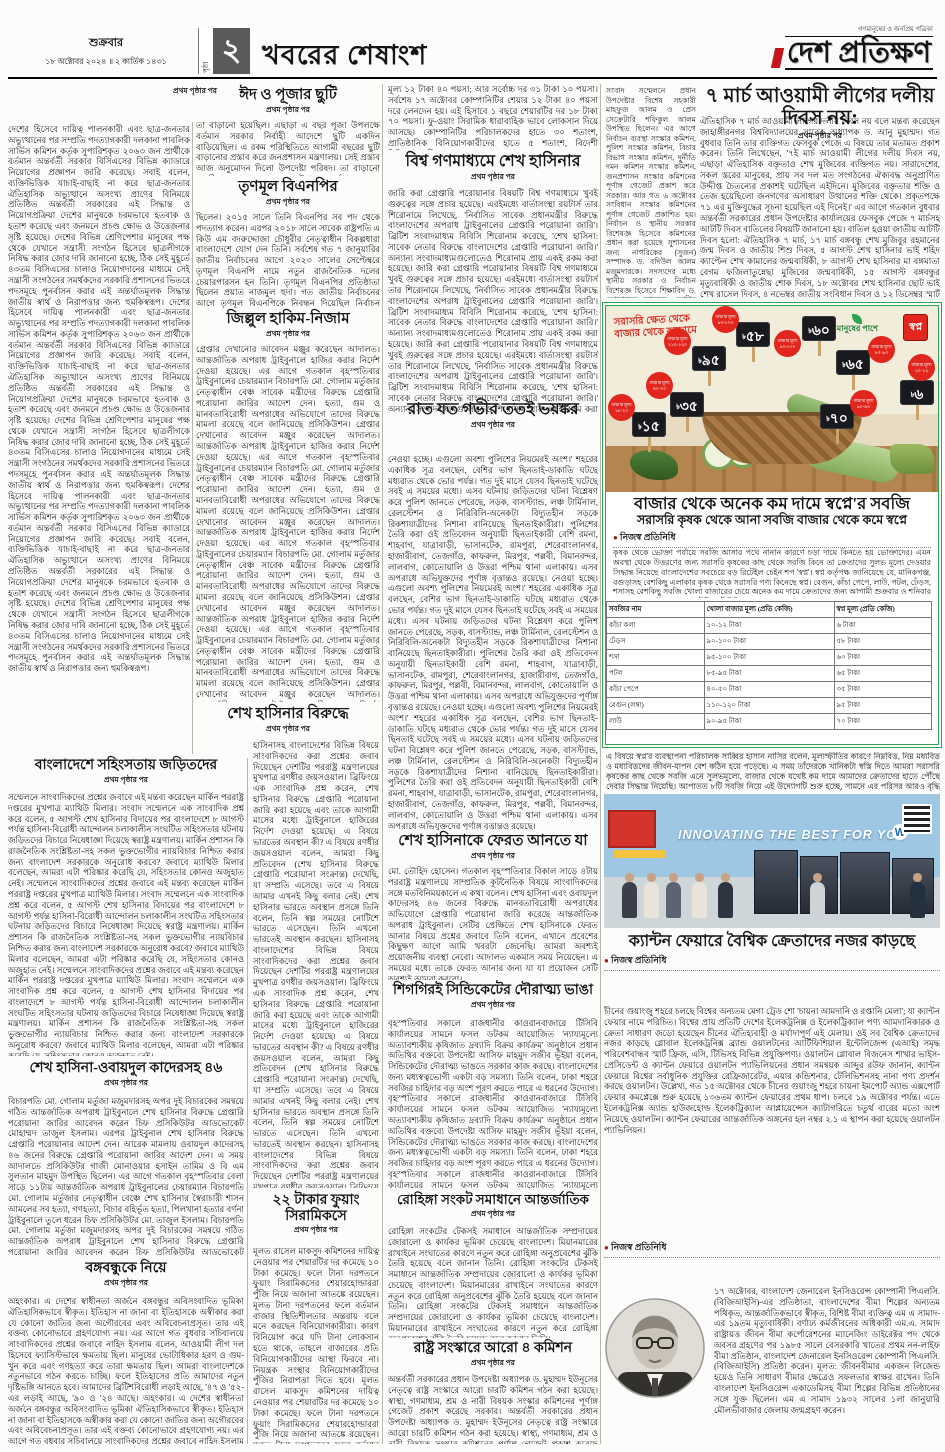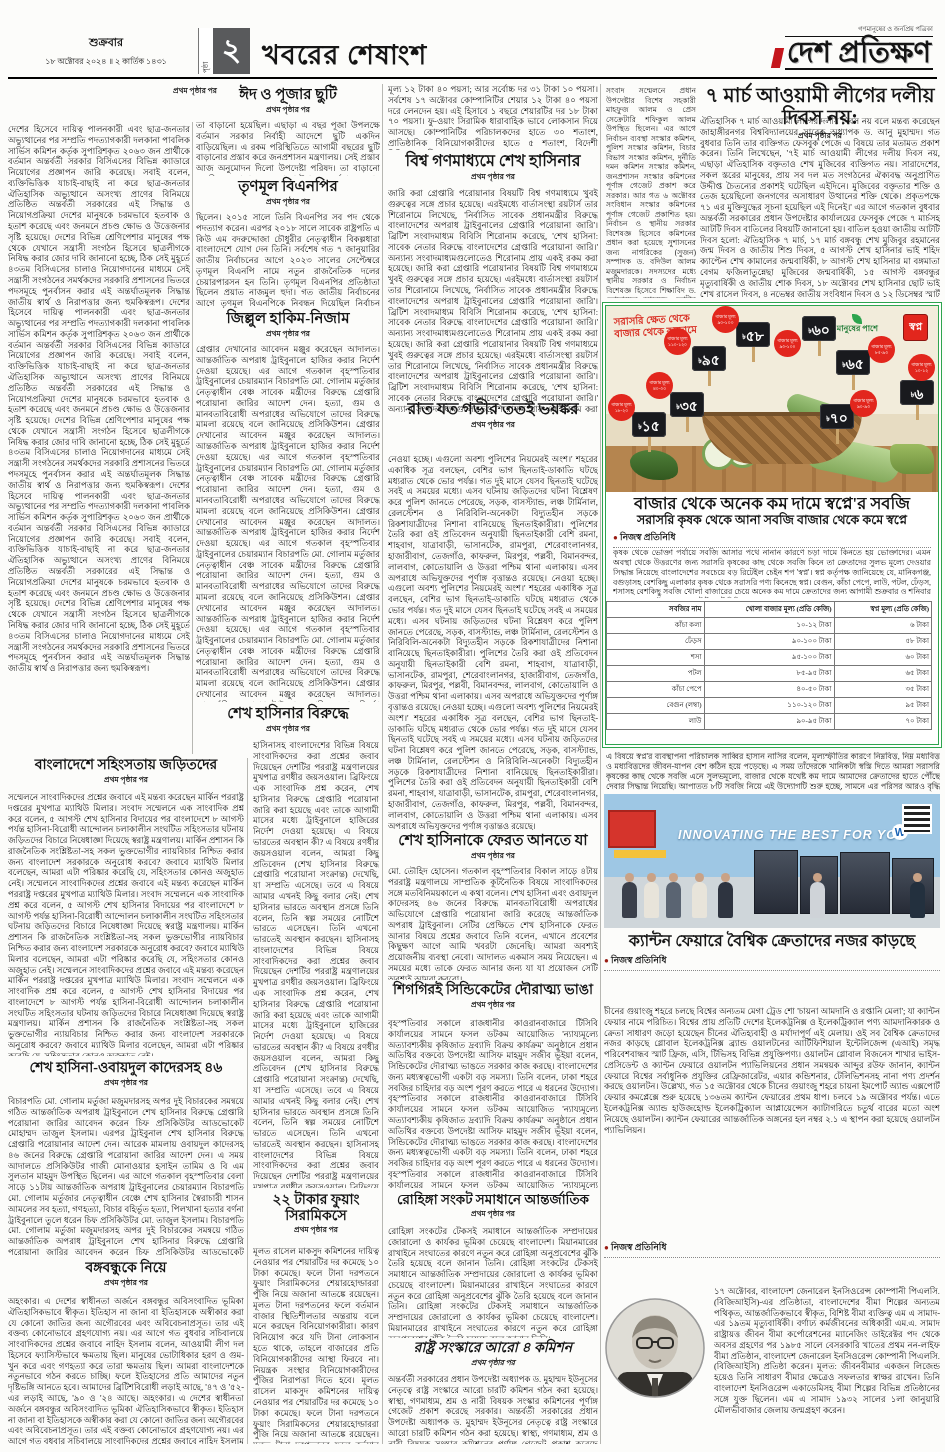--- a/index.html
+++ b/index.html
@@ -52,21 +52,21 @@
        text-align:center;box-shadow:inset 0 0 0 1px #3a3b40;z-index:3;}
   .tag:after{content:"";position:absolute;left:46%;top:100%;width:3px;height:15px;background:#c9a36a;}
   .tagv{font-size:14px;font-weight:bold;line-height:30px;}
   .tk{font-size:7px;vertical-align:top;}
   .bub{position:absolute;width:27px;height:27px;background:#e2261d;border-radius:50%;color:#fff;
        font-size:4.5px;line-height:1.2;display:flex;flex-direction:column;align-items:center;
        justify-content:center;text-align:center;z-index:4;}
   .chead{font-size:16.5px;font-weight:bold;text-align:center;margin:3px 4px 0;line-height:1.1;}
   .csub{font-size:12.5px;font-weight:bold;text-align:center;margin:1px 4px 2px;line-height:1.1;}
   .cpad{margin:0 7px;}
-  table.veg{width:326px;margin:3px auto 12px;border-collapse:collapse;font-size:7px;text-align:right;}
+  table.veg{width:326px;margin:3px auto 12px;border-collapse:collapse;font-size:7px;text-align:left;}
   table.veg th,table.veg td{border:1px solid #777;padding:1.5px 2px;}
   table.veg th{font-weight:bold;}
   
   .wphoto{position:absolute;left:604px;top:794px;width:336px;height:134px;overflow:hidden;
           background:linear-gradient(#9ec7e4 0 62%,#cfd6da 62% 100%);}
   .wbanner{position:absolute;left:74px;top:34px;color:#fff;font:bold italic 12.5px "Liberation Sans",sans-serif;
            letter-spacing:1px;text-shadow:0 1px 2px #46759c;}
   .wlogo{position:absolute;left:288px;top:30px;width:16px;height:16px;border-radius:50%;background:#fff;
          color:#1b63b5;font:bold 11px "Liberation Sans",sans-serif;text-align:center;line-height:16px;}
   .qr{position:absolute;right:8px;top:10px;width:26px;height:26px;background:
@@ -185,21 +185,21 @@
     <div class="sub">প্রথম পৃষ্ঠার পর</div>
   </div>
   <div class="abs body" style="left:388px;top:1018px;width:210px;height:172px;">বৃহস্পতিবার সকালে রাজধানীর কাওরানবাজারে টিসিবি কার্যালয়ের সামনে ফসল ডটকম আয়োজিত 'ন্যায্যমূল্যে অত্যাবশ্যকীয় কৃষিজাত দ্রব্যাদি বিক্রয় কার্যক্রম' অনুষ্ঠানে প্রধান অতিথির বক্তব্যে উপদেষ্টা আসিফ মাহমুদ সজীব ভূঁইয়া বলেন, সিন্ডিকেটের দৌরাত্ম্য ভাঙতে সরকার কাজ করছে। বাংলাদেশের জন্য মধ্যস্বত্বভোগী একটা বড় সমস্যা। তিনি বলেন, ঢাকা শহরে সবজির চাহিদার বড় অংশ পূরণ করতে পারে এ ধরনের উদ্যোগ। বৃহস্পতিবার সকালে রাজধানীর কাওরানবাজারে টিসিবি কার্যালয়ের সামনে ফসল ডটকম আয়োজিত 'ন্যায্যমূল্যে অত্যাবশ্যকীয় কৃষিজাত দ্রব্যাদি বিক্রয় কার্যক্রম' অনুষ্ঠানে প্রধান অতিথির বক্তব্যে উপদেষ্টা আসিফ মাহমুদ সজীব ভূঁইয়া বলেন, সিন্ডিকেটের দৌরাত্ম্য ভাঙতে সরকার কাজ করছে। বাংলাদেশের জন্য মধ্যস্বত্বভোগী একটা বড় সমস্যা। তিনি বলেন, ঢাকা শহরে সবজির চাহিদার বড় অংশ পূরণ করতে পারে এ ধরনের উদ্যোগ। বৃহস্পতিবার সকালে রাজধানীর কাওরানবাজারে টিসিবি কার্যালয়ের সামনে ফসল ডটকম আয়োজিত 'ন্যায্যমূল্যে অত্যাবশ্যকীয় কৃষিজাত দ্রব্যাদি বিক্রয় কার্যক্রম' অনুষ্ঠানে প্রধান অতিথির বক্তব্যে উপদেষ্টা আসিফ মাহমুদ সজীব ভূঁইয়া বলেন, সিন্ডিকেটের দৌরাত্ম্য ভাঙতে সরকার কাজ করছে। বাংলাদেশের জন্য মধ্যস্বত্বভোগী একটা বড় সমস্যা। তিনি বলেন, ঢাকা শহরে সবজির চাহিদার বড় অংশ পূরণ করতে পারে এ ধরনের উদ্যোগ।</div>
 
   <div class="abs" style="left:388px;top:1192px;width:210px;">
     <h2 class="h" style="font-size:13.5px;">রোহিঙ্গা সংকট সমাধানে আন্তর্জাতিক</h2>
     <div class="sub">প্রথম পৃষ্ঠার পর</div>
   </div>
   <div class="abs body" style="left:388px;top:1226px;width:210px;height:112px;">রোহিঙ্গা সংকটের টেকসই সমাধানে আন্তর্জাতিক সম্প্রদায়ের জোরালো ও কার্যকর ভূমিকা চেয়েছে বাংলাদেশ। মিয়ানমারের রাখাইনে সংঘাতের কারণে নতুন করে রোহিঙ্গা অনুপ্রবেশের ঝুঁকি তৈরি হয়েছে বলে জানান তিনি। রোহিঙ্গা সংকটের টেকসই সমাধানে আন্তর্জাতিক সম্প্রদায়ের জোরালো ও কার্যকর ভূমিকা চেয়েছে বাংলাদেশ। মিয়ানমারের রাখাইনে সংঘাতের কারণে নতুন করে রোহিঙ্গা অনুপ্রবেশের ঝুঁকি তৈরি হয়েছে বলে জানান তিনি। রোহিঙ্গা সংকটের টেকসই সমাধানে আন্তর্জাতিক সম্প্রদায়ের জোরালো ও কার্যকর ভূমিকা চেয়েছে বাংলাদেশ। মিয়ানমারের রাখাইনে সংঘাতের কারণে নতুন করে রোহিঙ্গা অনুপ্রবেশের ঝুঁকি তৈরি হয়েছে বলে জানান তিনি।</div>
 
-  <div class="abs" style="left:388px;top:1340px;width:210px;font-style:italic;">
+  <div class="abs" style="left:388px;top:1340px;width:210px;">
     <h2 class="h" style="font-size:14px;">রাষ্ট্র সংস্কারে আরো ৪ কমিশন</h2>
     <div class="sub">প্রথম পৃষ্ঠার পর</div>
   </div>
   <div class="abs body" style="left:388px;top:1374px;width:210px;height:70px;">অন্তর্বর্তী সরকারের প্রধান উপদেষ্টা অধ্যাপক ড. মুহাম্মদ ইউনূসের নেতৃত্বে রাষ্ট্র সংস্কারে আরো চারটি কমিশন গঠন করা হয়েছে। স্বাস্থ্য, গণমাধ্যম, শ্রম ও নারী বিষয়ক সংস্কার কমিশনের পূর্ণাঙ্গ গেজেট প্রকাশ করেছে সরকার। অন্তর্বর্তী সরকারের প্রধান উপদেষ্টা অধ্যাপক ড. মুহাম্মদ ইউনূসের নেতৃত্বে রাষ্ট্র সংস্কারে আরো চারটি কমিশন গঠন করা হয়েছে। স্বাস্থ্য, গণমাধ্যম, শ্রম ও নারী বিষয়ক সংস্কার কমিশনের পূর্ণাঙ্গ গেজেট প্রকাশ করেছে সরকার।</div>
 
   <div class="abs body sm" style="left:606px;top:86px;width:90px;height:212px;">সংবাদ সম্মেলনে প্রধান উপদেষ্টার বিশেষ সহকারী মাহফুজ আলম ও প্রেস সেক্রেটারি শফিকুল আলম উপস্থিত ছিলেন। এর আগে নির্বাচন ব্যবস্থা সংস্কার কমিশন, পুলিশ সংস্কার কমিশন, বিচার বিভাগ সংস্কার কমিশন, দুর্নীতি দমন কমিশন সংস্কার কমিশন, জনপ্রশাসন সংস্কার কমিশনের পূর্ণাঙ্গ গেজেট প্রকাশ করে সরকার। আর গত ৬ অক্টোবর সংবিধান সংস্কার কমিশনের পূর্ণাঙ্গ গেজেট প্রকাশিত হয়। নির্বাচন ও স্থানীয় সরকার বিশেষজ্ঞ হিসেবে কমিশনের প্রধান করা হয়েছে সুশাসনের জন্য নাগরিকের (সুজন) সম্পাদক ড. বদিউল আলম মজুমদারকে। সদস্যদের মধ্যে স্থানীয় সরকার ও নির্বাচন বিশেষজ্ঞ হিসেবে শিক্ষাবিদ ড. তোফায়েল আহমেদ, ভোটার নিবন্ধন ও জাতীয় পরিচয়পত্র বিশেষজ্ঞ হিসেবে নির্বাচন কমিশনের সাবেক নির্বাচন সচিব জেসমিন টুলী, নির্বাচন বিশেষজ্ঞ হিসেবে ড. মো. আব্দুল আলীম, রাজনৈতিক বিশেষজ্ঞ ও ওপিনিয়ন মেকার হিসেবে ডা. জাহেদ উর রহমান রয়েছেন।</div>
 
   <div class="abs" style="left:700px;top:84px;width:240px;">
     <h2 class="h" style="font-size:20px;">৭ মার্চ আওয়ামী লীগের দলীয় দিবস নয়:</h2>
     <div class="sub">প্রথম পৃষ্ঠার পর</div>

